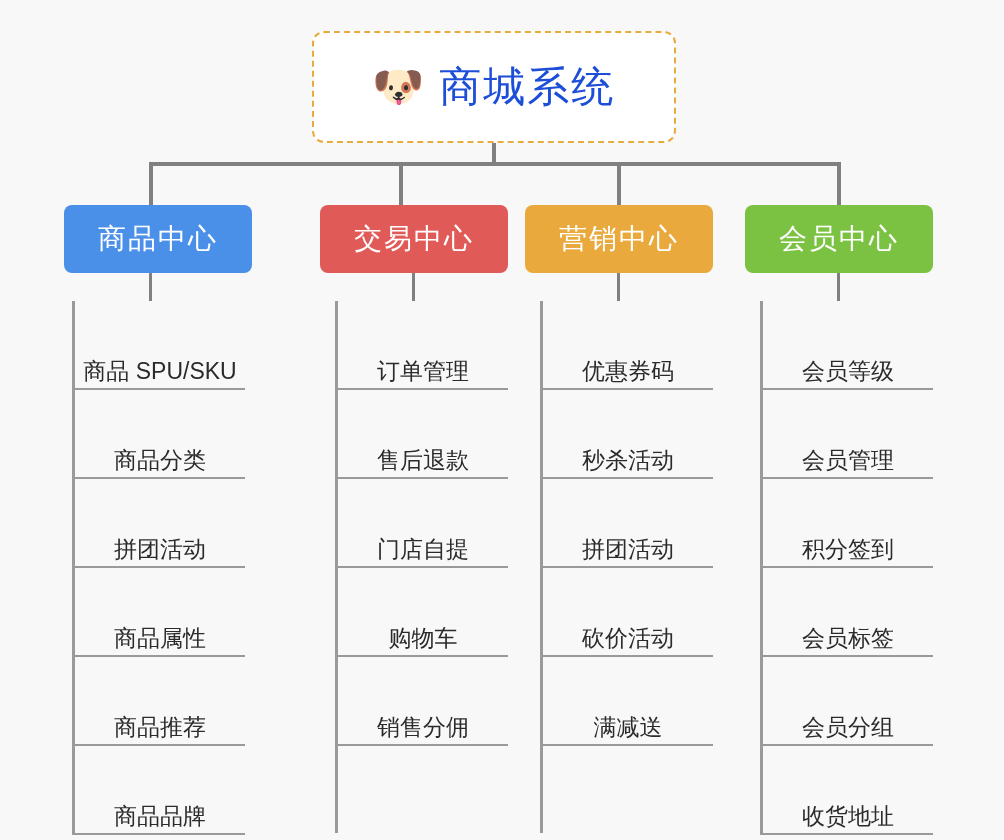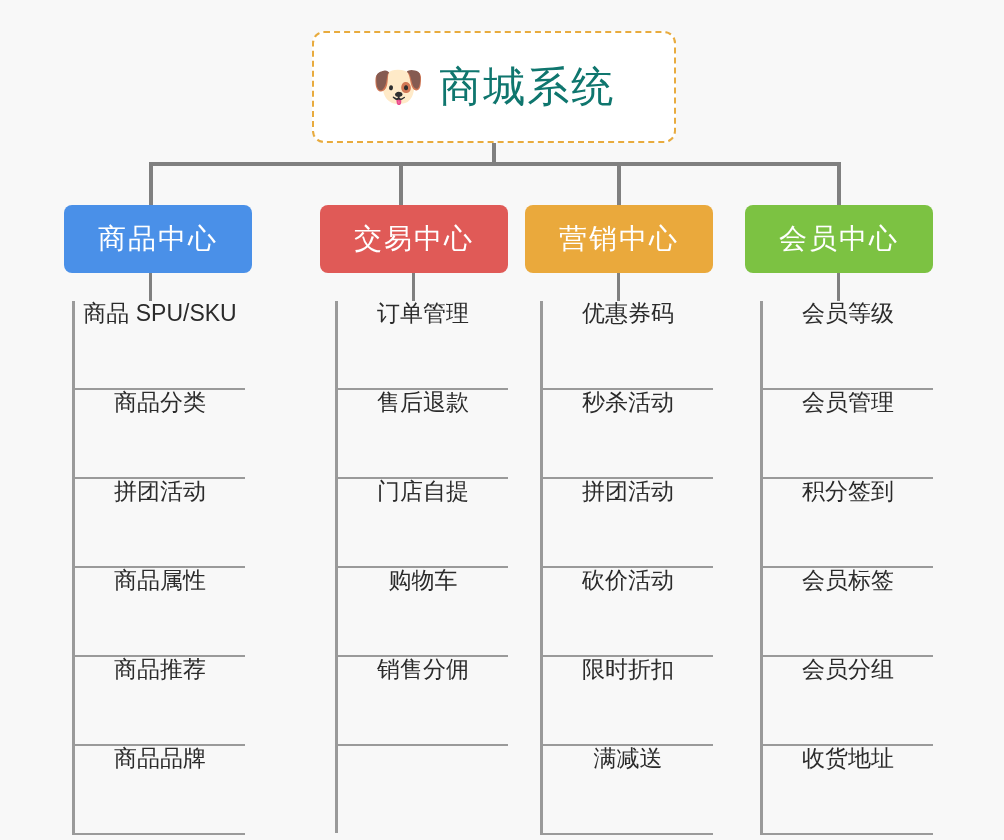--- a/index.html
+++ b/index.html
@@ -127,23 +127,23 @@
     top: 0;
     width: 3px;
     height: 532px;
     background: #9a9a9a;
   }
   .child-item {
     position: relative;
     height: 89px;
     box-sizing: border-box;
     display: flex;
-    align-items: flex-start;
+    align-items: flex-end;
     justify-content: center;
-    padding-bottom: 20px;
+    padding-bottom: 6px;
     padding-left: 18px;
   }
   .child-item::after {    
     content: "";
     position: absolute;
     left: 15px;
     right: 0;
     bottom: 0;
     height: 2px;
     background: #9a9a9a;
@@ -155,21 +155,21 @@
     line-height: 1.1;
   }
 </style>
 </head>
 <body style="background: rgb(248, 248, 248);">
 
 <div id="diagram">
 
   <div class="root-node" style="border-color: rgb(232, 171, 62); background: rgb(255, 255, 255);">
     <span class="root-emoji">🐶</span>
-    <span class="root-title" style="color: #0f766e;">商城系统</span>
+    <span class="root-title" style="color: #1d4ed8;">商城系统</span>
   </div>
 
   <div class="conn conn-stem"></div>
   <div class="conn conn-bus"></div>
   <div class="conn conn-drop drop-0"></div>
   <div class="conn conn-drop drop-1"></div>
   <div class="conn conn-drop drop-2"></div>
   <div class="conn conn-drop drop-3"></div>
 
   <div class="column col-0">
@@ -232,23 +232,20 @@
       <div class="child-item">
           <span class="child-label">秒杀活动</span>
         </div>
       <div class="child-item">
           <span class="child-label">拼团活动</span>
         </div>
       <div class="child-item">
           <span class="child-label">砍价活动</span>
         </div>
       <div class="child-item">
-          <span class="child-label">限时折扣</span>
-        </div>
-      <div class="child-item">
           <span class="child-label">满减送</span>
         </div>
     </div>
   </div>
 
   <div class="column col-3">
     <div class="group-box" style="background: rgb(124, 194, 66);">会员中心</div>
     <div class="child-stem stem-3"></div>
     <div class="child-list">
       <div class="trunk"></div>

